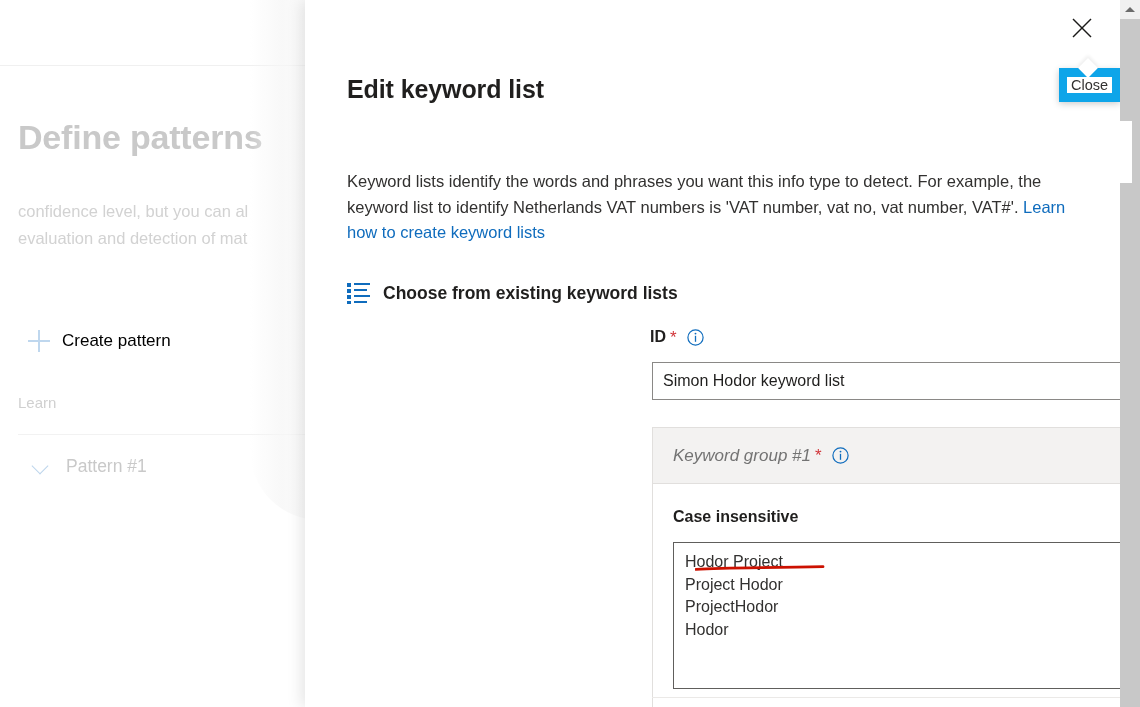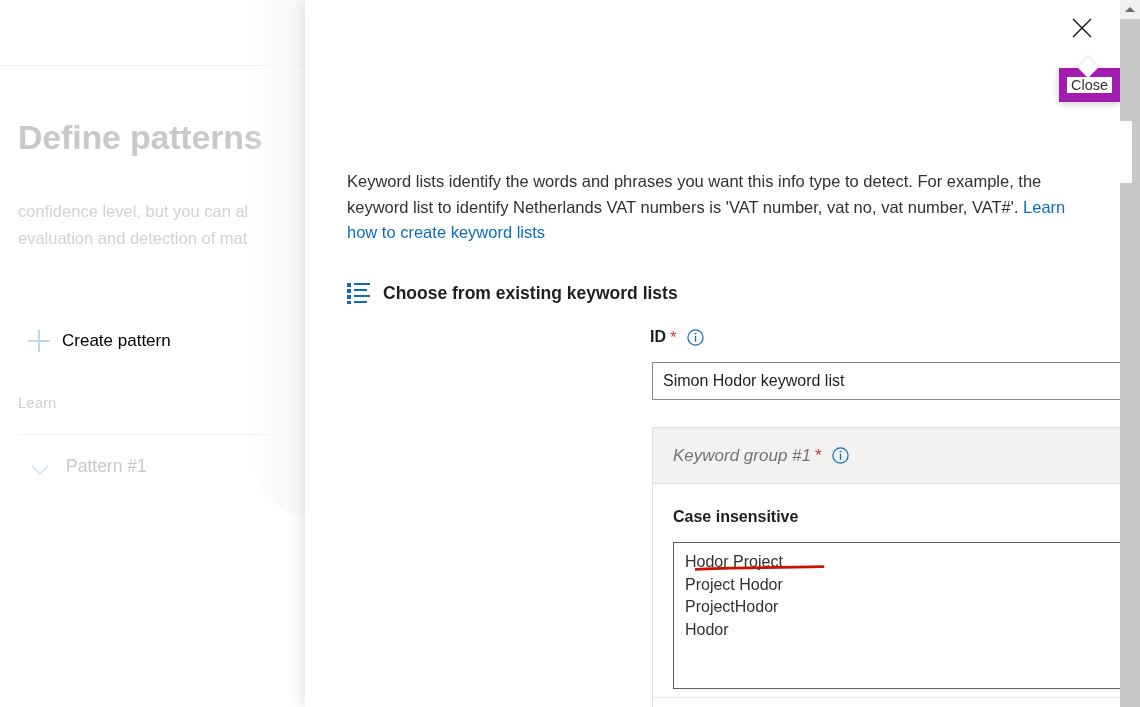--- a/index.html
+++ b/index.html
@@ -143,21 +143,21 @@
     align-items: center;
     justify-content: center;
     cursor: pointer;
   }
   .panel-close svg { display: block; }
 
   .tooltip {
     position: absolute;
     right: 0px; top: 68px;
     width: 61px;
-    background: #a21caf;
+    background: #0ea5e9;
     box-shadow: 0 1.6px 7px rgba(0,0,0,0.22);
     padding: 9px 0 9px 0;
     text-align: center;
     font-size: 14.5px;
     color: #323130;
     z-index: 20;
   }
   .tooltip::before {
     content: "";
     position: absolute;
@@ -397,20 +397,21 @@
     <svg width="22" height="22" viewBox="0 0 22 22">
       <line x1="2" y1="2" x2="20" y2="20" stroke="#1b1a19" stroke-width="1.4"></line>
       <line x1="20" y1="2" x2="2" y2="20" stroke="#1b1a19" stroke-width="1.4"></line>
     </svg>
   </div>
 
   <div class="tooltip">
     <span>Close</span>
   </div>
 
+  <div class="panel-title">Edit keyword list</div>
 
   <div class="panel-desc">
     <span>Keyword lists identify the words and phrases you want this info type to detect. For example, the keyword list to identify Netherlands VAT numbers is 'VAT number, vat no, vat number, VAT#'. </span><a href="#">Learn how to create keyword lists</a>
   </div>
 
   <div class="section-head">
     <span class="list-icon">
       <i style="left:0;top:1px;width:4px;height:4px;"></i>
       <i style="left:7px;top:1px;width:16px;height:2.4px;"></i>
       <i style="left:0;top:7px;width:4px;height:4px;"></i>

